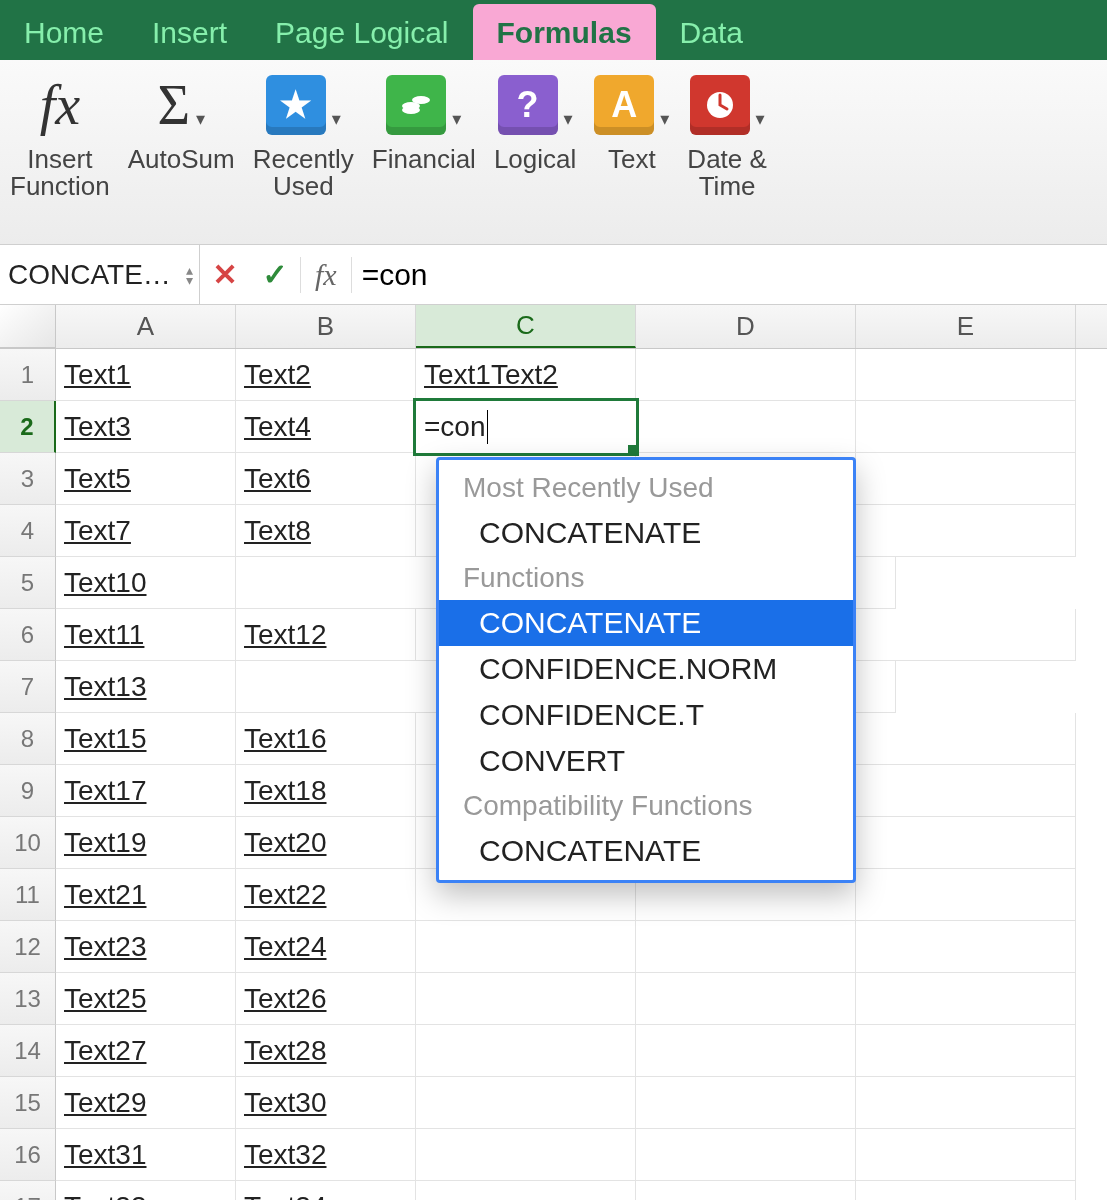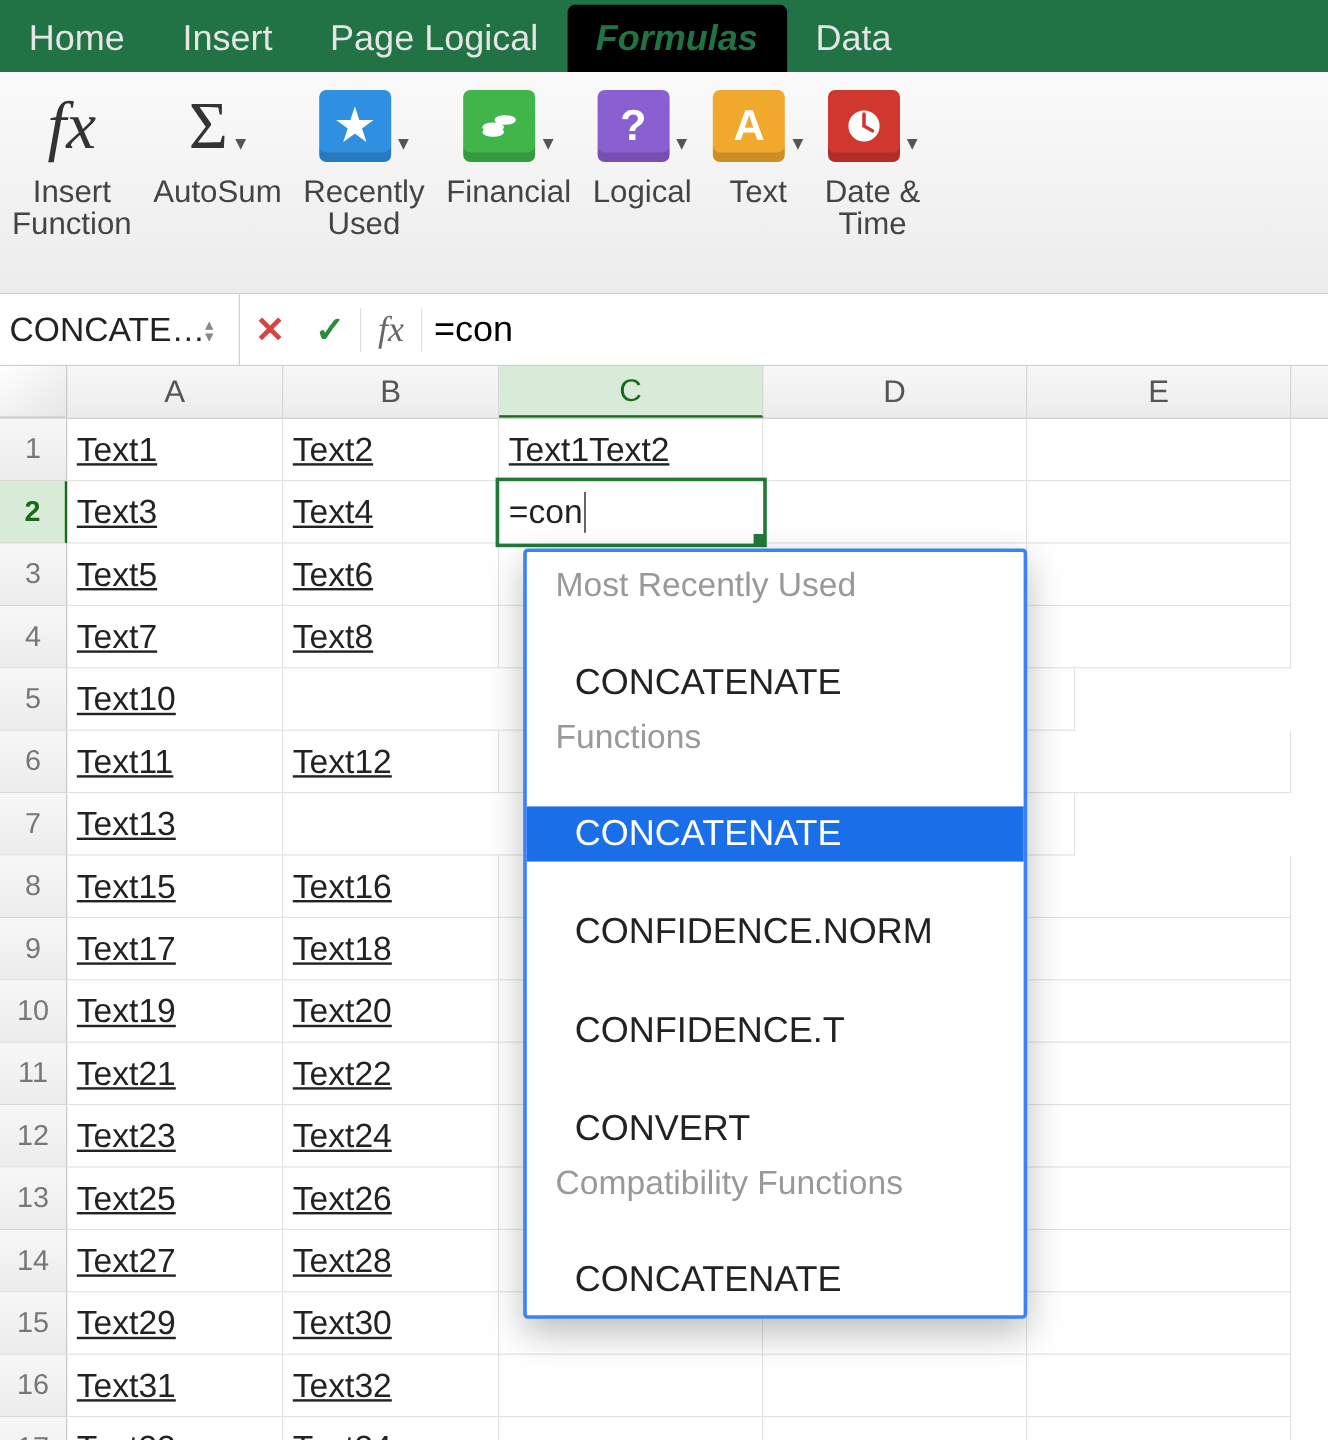--- a/index.html
+++ b/index.html
@@ -16,32 +16,31 @@
   }
 
   
   .tabs {
     display:flex;
     background:#217346;
     height:60px;
     align-items:flex-end;
   }
   .tab {
-    color:#e5e5e5;
+    color:#86efac;
     font-size:30px;
     padding: 12px 24px 10px;
     cursor:pointer;
   }
   .tab.active {
-    background:#000000;
+    background:#f9a8d4;
     color:#217346;
     font-weight:600;
     border-top-left-radius:6px;
     border-top-right-radius:6px;
-    font-style:italic;
   }
 
   
   .ribbon {
     background:linear-gradient(#fafafa,#ececec);
     border-bottom:1px solid #cfcfcf;
     height:185px;
     display:flex;
     align-items:flex-start;
     padding:10px 10px 0 10px;
@@ -77,20 +76,21 @@
     display:flex;
     align-items:center;
     background:#fff;
   }
   .namebox {
     width:200px; height:100%;
     border-right:1px solid #cfcfcf;
     display:flex; align-items:center;
     padding:0 6px 0 8px;
     font-size:28px;
+    justify-content:space-between;
   }
   .stepper { display:flex; flex-direction:column; font-size:14px; color:#888; line-height:10px; align-items:center;}
   .fbar .btn { width:50px; text-align:center; font-size:30px; }
   .cancel { color:#d64545; font-weight:bold;}
   .accept { color:#2e8b3a; font-weight:bold;}
   .fxlab { font-style:italic; font-family:Georgia,serif; color:#666; font-size:30px; padding:0 14px;}
   .divv { width:1px; height:36px; background:#ddd; }
   .formulainput {
     flex:1; border:none; outline:none; font-size:30px; padding-left:10px;
     font-family: inherit;
@@ -169,21 +169,21 @@
     position:absolute;
     background:#fff;
     border:3px solid #3b82f6;
     box-shadow:0 12px 30px rgba(0,0,0,0.25);
     border-radius:4px;
     font-size:30px;
     padding:6px 0;
     width:420px;
   }
   .ac .hdr { color:#999; padding:6px 24px; font-size:28px;}
-  .ac .item{ padding:6px 24px 6px 40px;margin-top:36px; }
+  .ac .item{ padding:6px 24px 6px 40px; }
   .ac .item.sel { background:#1a6fe8; color:#fff;}
 
 </style>
 </head>
 <body>
 
 <div class="tabs">
   <div class="tab">Home</div>
   <div class="tab">Insert</div>
   <div class="tab">Page Logical</div>

